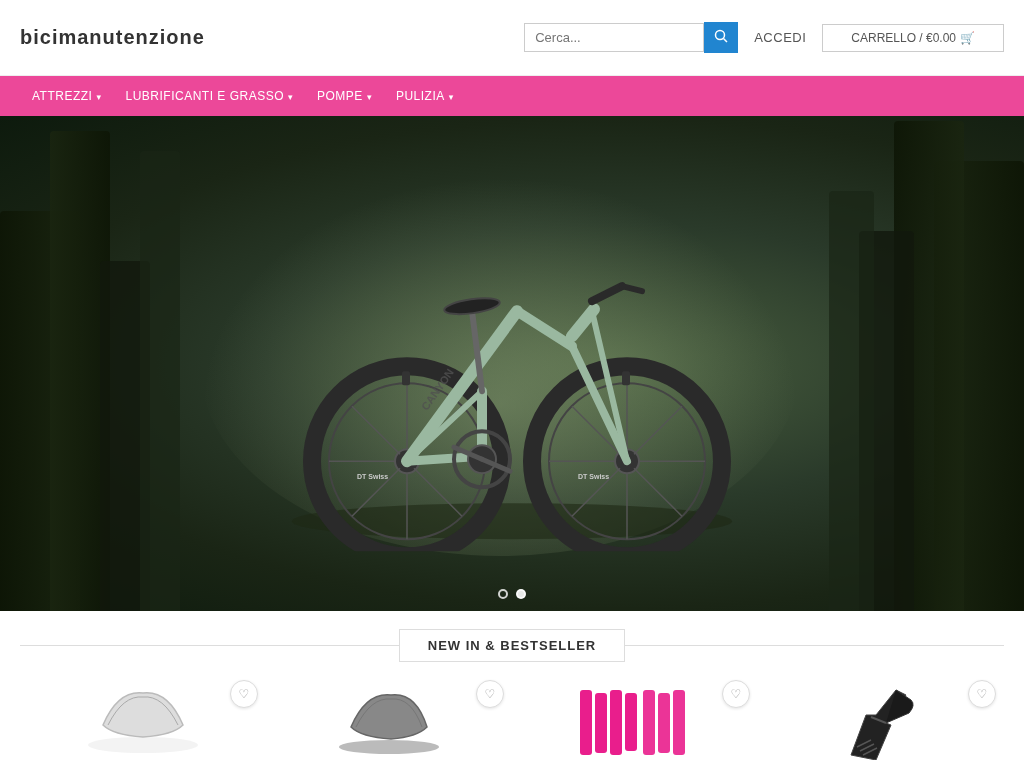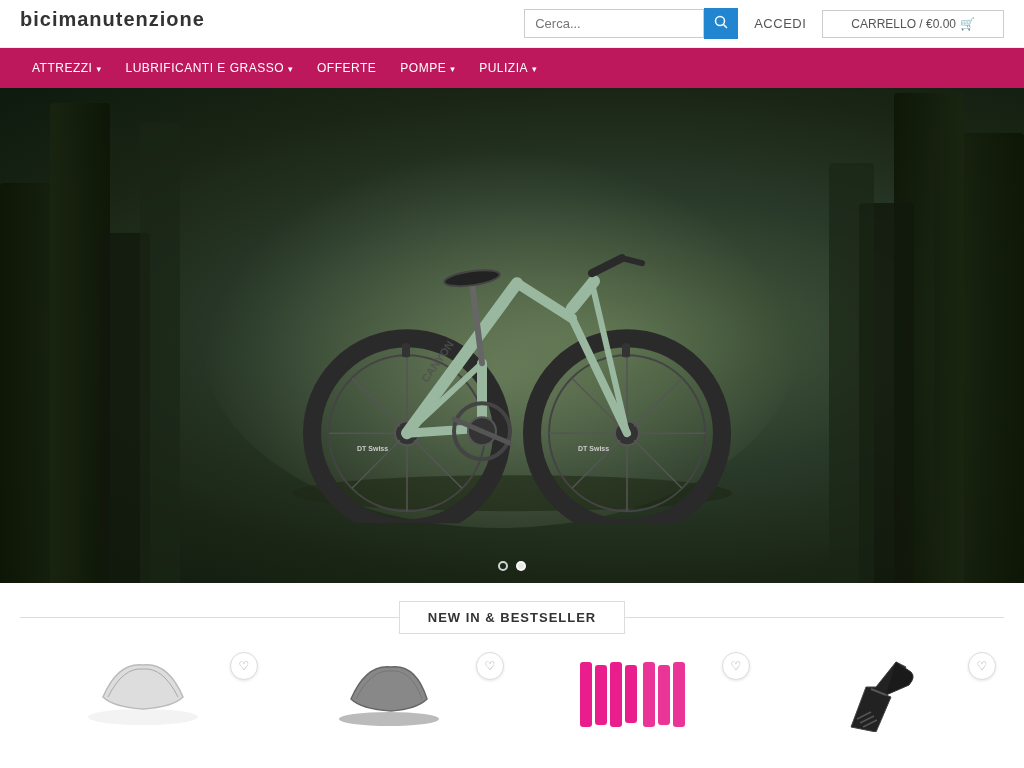--- a/index.html
+++ b/index.html
@@ -1,24 +1,25 @@
 <!DOCTYPE html>
 <html><head>
   <meta charset="utf-8">
   <style>
     * { margin: 0; padding: 0; box-sizing: border-box; }
     body { font-family: Arial, sans-serif; background: #fff; width: 1024px; height: 768px; overflow: hidden; }
 
     
     .header {
       display: flex;
+      align-items: center;
       justify-content: space-between;
       padding: 8px 20px;
       background: #fff;
-      height: 48px;
+      height: 76px;
       border-bottom: 1px solid #eee;
       gap: 40px;
     }
     .logo {
       font-size: 20px;
       font-weight: bold;
       color: #333;
       letter-spacing: 1px;
     }
     .header-right {
@@ -60,21 +61,21 @@
       font-size: 12px;
       cursor: pointer;
       color: #555;
       display: flex;
       align-items: center;
       gap: 4px;
     }
 
     
     .nav {
-      background: #be185d;
+      background: #ec4899;
       display: flex;
       align-items: center;
       padding: 0 20px;
       height: 40px;
     }
     .nav-item {
       color: #fff;
       font-size: 12px;
       text-transform: uppercase;
       padding: 0 12px;
@@ -257,23 +258,20 @@
 <nav class="nav">
   <div class="nav-item">
     <span>ATTREZZI</span>
     <span class="nav-chevron">▾</span>
   </div>
   <div class="nav-item">
     <span>LUBRIFICANTI E GRASSO</span>
     <span class="nav-chevron">▾</span>
   </div>
   <div class="nav-item">
-    <span>OFFERTE</span>
-  </div>
-  <div class="nav-item">
     <span>POMPE</span>
     <span class="nav-chevron">▾</span>
   </div>
   <div class="nav-item">
     <span>PULIZIA</span>
     <span class="nav-chevron">▾</span>
   </div>
 </nav>
 
 <section class="hero">

